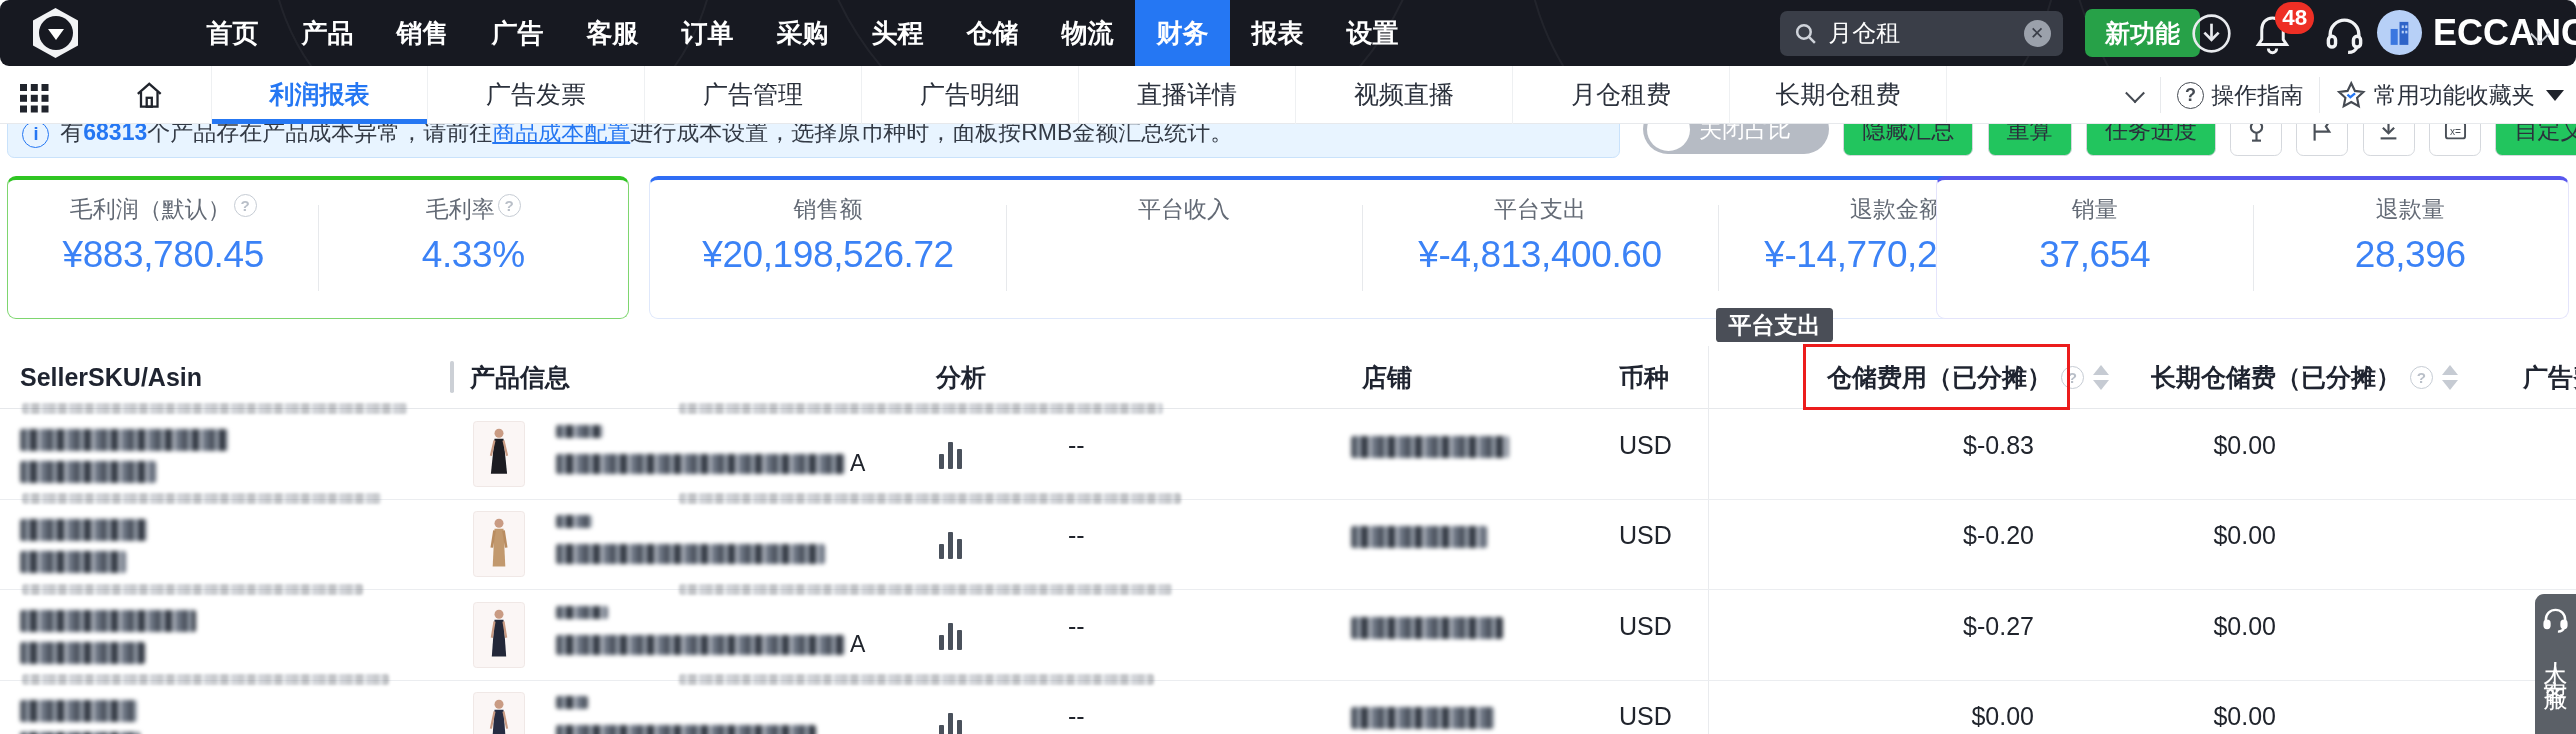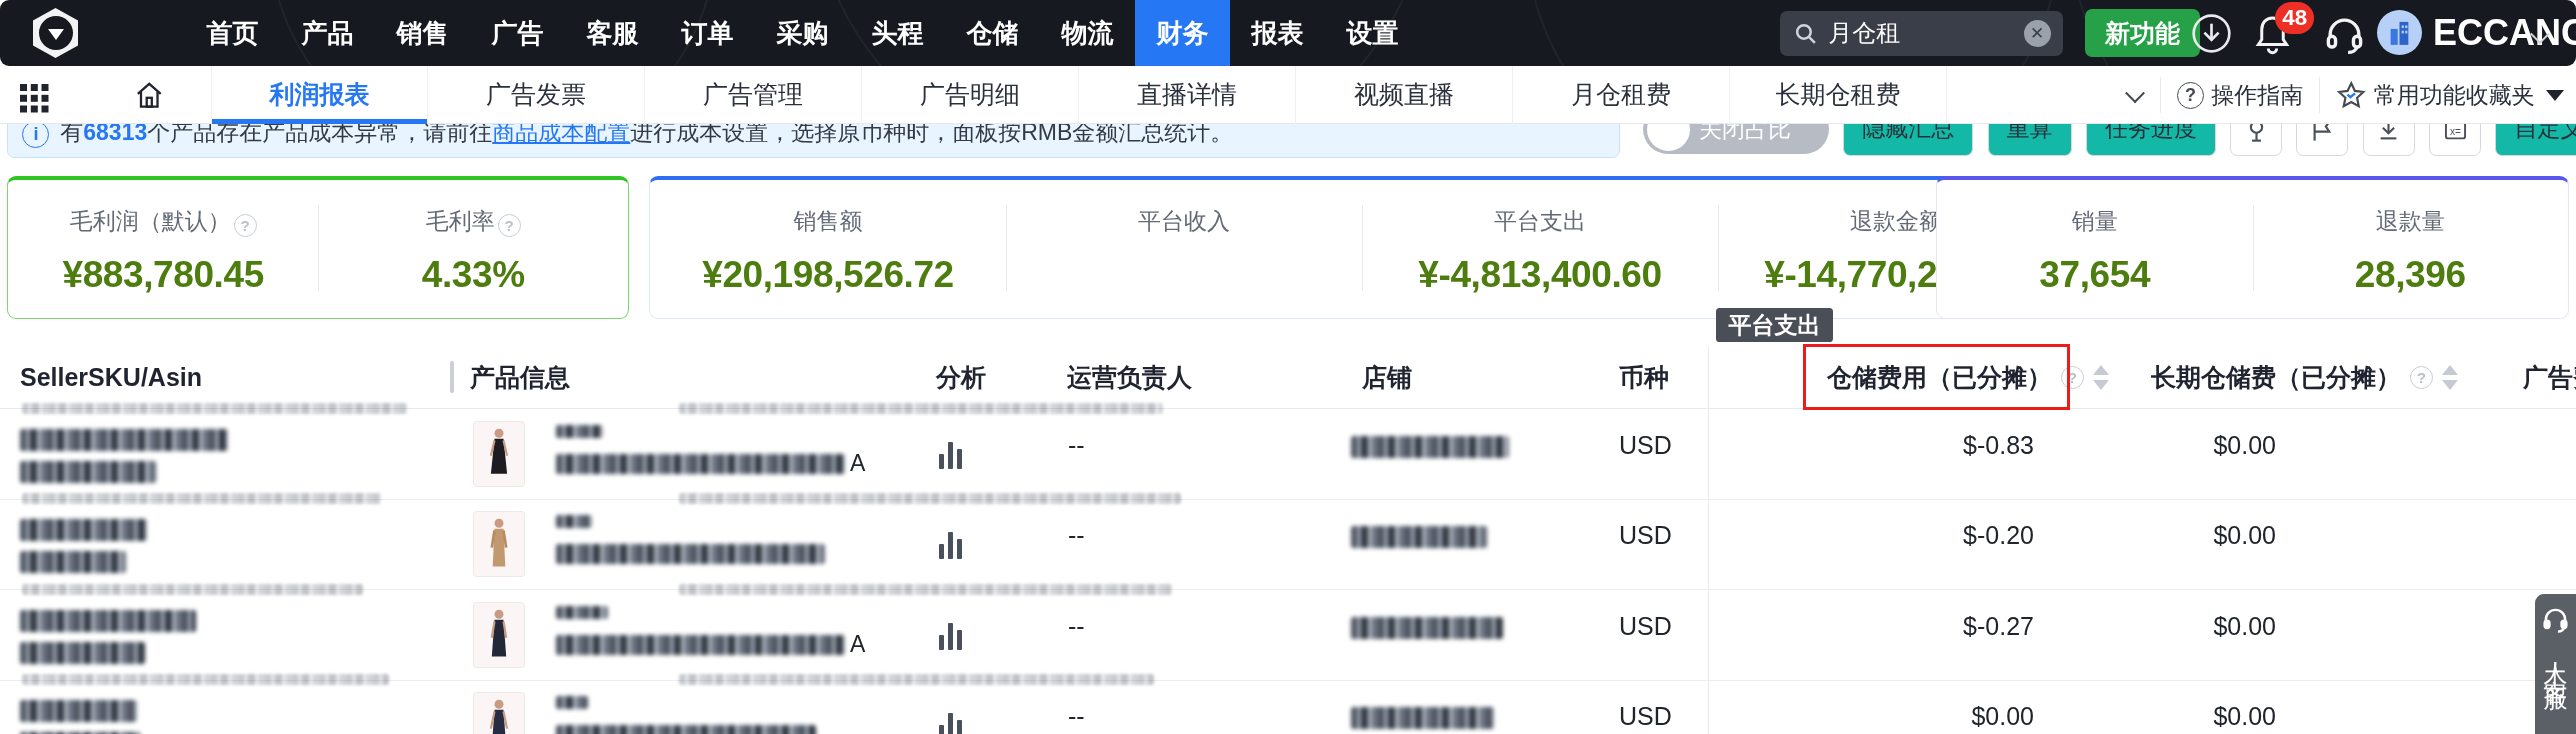--- a/index.html
+++ b/index.html
@@ -54,33 +54,33 @@
   
   .content { position:absolute; top:0; left:0; width:100%; height:100%; z-index:1; }
   .banner { position:absolute; left:7.2px; top:106px; width:1613px; height:52px; background:#e8f4ff; border:0.9px solid #c9e2fb; border-radius:7.2px; display:flex; align-items:flex-end; padding:0 0 9px 14.3px; font-size:23px; color:#333a45; white-space:nowrap; }
   .info-icon { width:27px; height:27px; border:1.8px solid #2577f3; border-radius:50%; color:#2577f3; font-size:18px; font-weight:700; display:flex; align-items:center; justify-content:center; margin-right:10.8px; flex:0 0 auto; }
   .blue-num { color:#2577f3; font-weight:600; }
   .banner a { color:#2577f3; text-decoration:underline; cursor:pointer; }
   .toolbar { position:absolute; left:1643px; top:104px; display:flex; align-items:flex-start; gap:14.3px; }
   .toggle { width:186px; height:50px; background:#b6bbc4; border-radius:25px; position:relative; cursor:pointer; flex:0 0 auto; }
   .toggle .knob { position:absolute; left:3.6px; top:3.6px; width:43px; height:43px; background:#fff; border-radius:50%; }
   .toggle .t-label { position:absolute; left:56px; top:0; line-height:50px; color:#fff; font-size:23px; white-space:nowrap; }
-  .tool-btn { height:52px; background:#14b8a6; border:0.9px solid #d5d8dd; border-radius:7.2px; font-size:23px; color:#2b313c; padding:0 18px; line-height:50px; cursor:pointer; white-space:nowrap; font-family:Liberation Mono, monospace; }
+  .tool-btn { height:52px; background:#22c55e; border:0.9px solid #d5d8dd; border-radius:7.2px; font-size:23px; color:#2b313c; padding:0 18px; line-height:50px; cursor:pointer; white-space:nowrap; font-family:Liberation Sans, sans-serif; }
   .tool-ibtn { width:52px; height:52px; background:#fff; border:0.9px solid #d5d8dd; border-radius:7.2px; display:flex; align-items:center; justify-content:center; cursor:pointer; }
 
   
   .card { position:absolute; top:176px; height:143px; background:#fff; border-radius:9px; display:flex; }
   .card.green  { left:7.2px;    width:622px;  border:1.8px solid #7ed66f; border-top:4.5px solid #2fc522; }
   .card.blue   { left:649px;  width:1426px; border:0.9px solid #dfe8fb; border-top:4.5px solid #2f6df5; }
   .card.purple { left:1936px; width:633px;  border:0.9px solid #e4e4fb; border-top:4.5px solid #5857ee; }
   .metric { flex:1; display:flex; flex-direction:column; align-items:center; position:relative; }
   .metric + .metric::before { content:""; position:absolute; left:0; top:25px; width:0.9px; height:86px; background:#e7e9ec; }
-  .m-label { margin-top:26px; font-size:23px; color:#636a75; display:flex; align-items:flex-end; gap:3px; white-space:nowrap; }
+  .m-label { margin-top:14px; font-size:23px; color:#636a75; display:flex; align-items:flex-start; gap:3px; white-space:nowrap; }
   .m-help { width:23px; height:23px; border:1.8px solid #c6ccd4; border-radius:50%; color:#b9bfc8; font-size:15.2px; font-weight:700; display:flex; align-items:center; justify-content:center; cursor:pointer; }
-  .m-value { margin-top:17px; font-size:37px; font-weight:700; color:#4d7c0f; letter-spacing:-0.4px; white-space:nowrap; }
+  .m-value { margin-top:9px; font-size:37px; font-weight:400; color:#3b82f6; letter-spacing:-0.4px; white-space:nowrap; }
   .tooltip { position:absolute; left:1716px; top:308px; height:34px; background:#4a4e57; color:#fff; font-size:23px; font-weight:700; line-height:34px; padding:0 12.5px; border-radius:3.6px; z-index:7; white-space:nowrap; }
 
   
   .thead { position:absolute; left:0; top:346px; width:100%; height:63px; border-bottom:0.9px solid #e6e8eb; font-weight:700; font-size:25px; color:#1f2430;padding-left:32px; }
   .th { position:absolute; top:0; height:63px; line-height:63px; white-space:nowrap; }
   .th .hwrap { display:flex; align-items:center; gap:9px; height:63px; }
   .handle { position:absolute; left:450px; top:15.2px; width:3.6px; height:32px; background:#ccd0d6; border-radius:1.8px; cursor:col-resize; }
   .sorters { display:flex; flex-direction:column; gap:4.5px; cursor:pointer; }
   .s-up { width:0; height:0; border-left:8px solid transparent; border-right:8px solid transparent; border-bottom:10px solid #c6cbd3; }
   .s-dn { width:0; height:0; border-left:8px solid transparent; border-right:8px solid transparent; border-top:10px solid #c6cbd3; }
@@ -322,21 +322,20 @@
       </div>
     </div>
 
     <div class="tooltip">平台支出</div>
 
     <div class="thead">
       <span class="th" style="left:20px;">SellerSKU/Asin</span>
       <span class="handle"></span>
       <span class="th" style="left:470px;">产品信息</span>
       <span class="th" style="left:936px;">分析</span>
-      <span class="th" style="left:1067px;">运营负责人</span>
       <span class="th" style="left:1362px;">店铺</span>
       <span class="th" style="left:1619px;">币种</span>
       <span class="th" style="left:1827px;">
         <span class="hwrap">
           <span>仓储费用（已分摊）</span>
           <span class="m-help">?</span>
           <span class="sorters">
               <span class="s-up"></span>
               <span class="s-dn"></span>
             </span>

